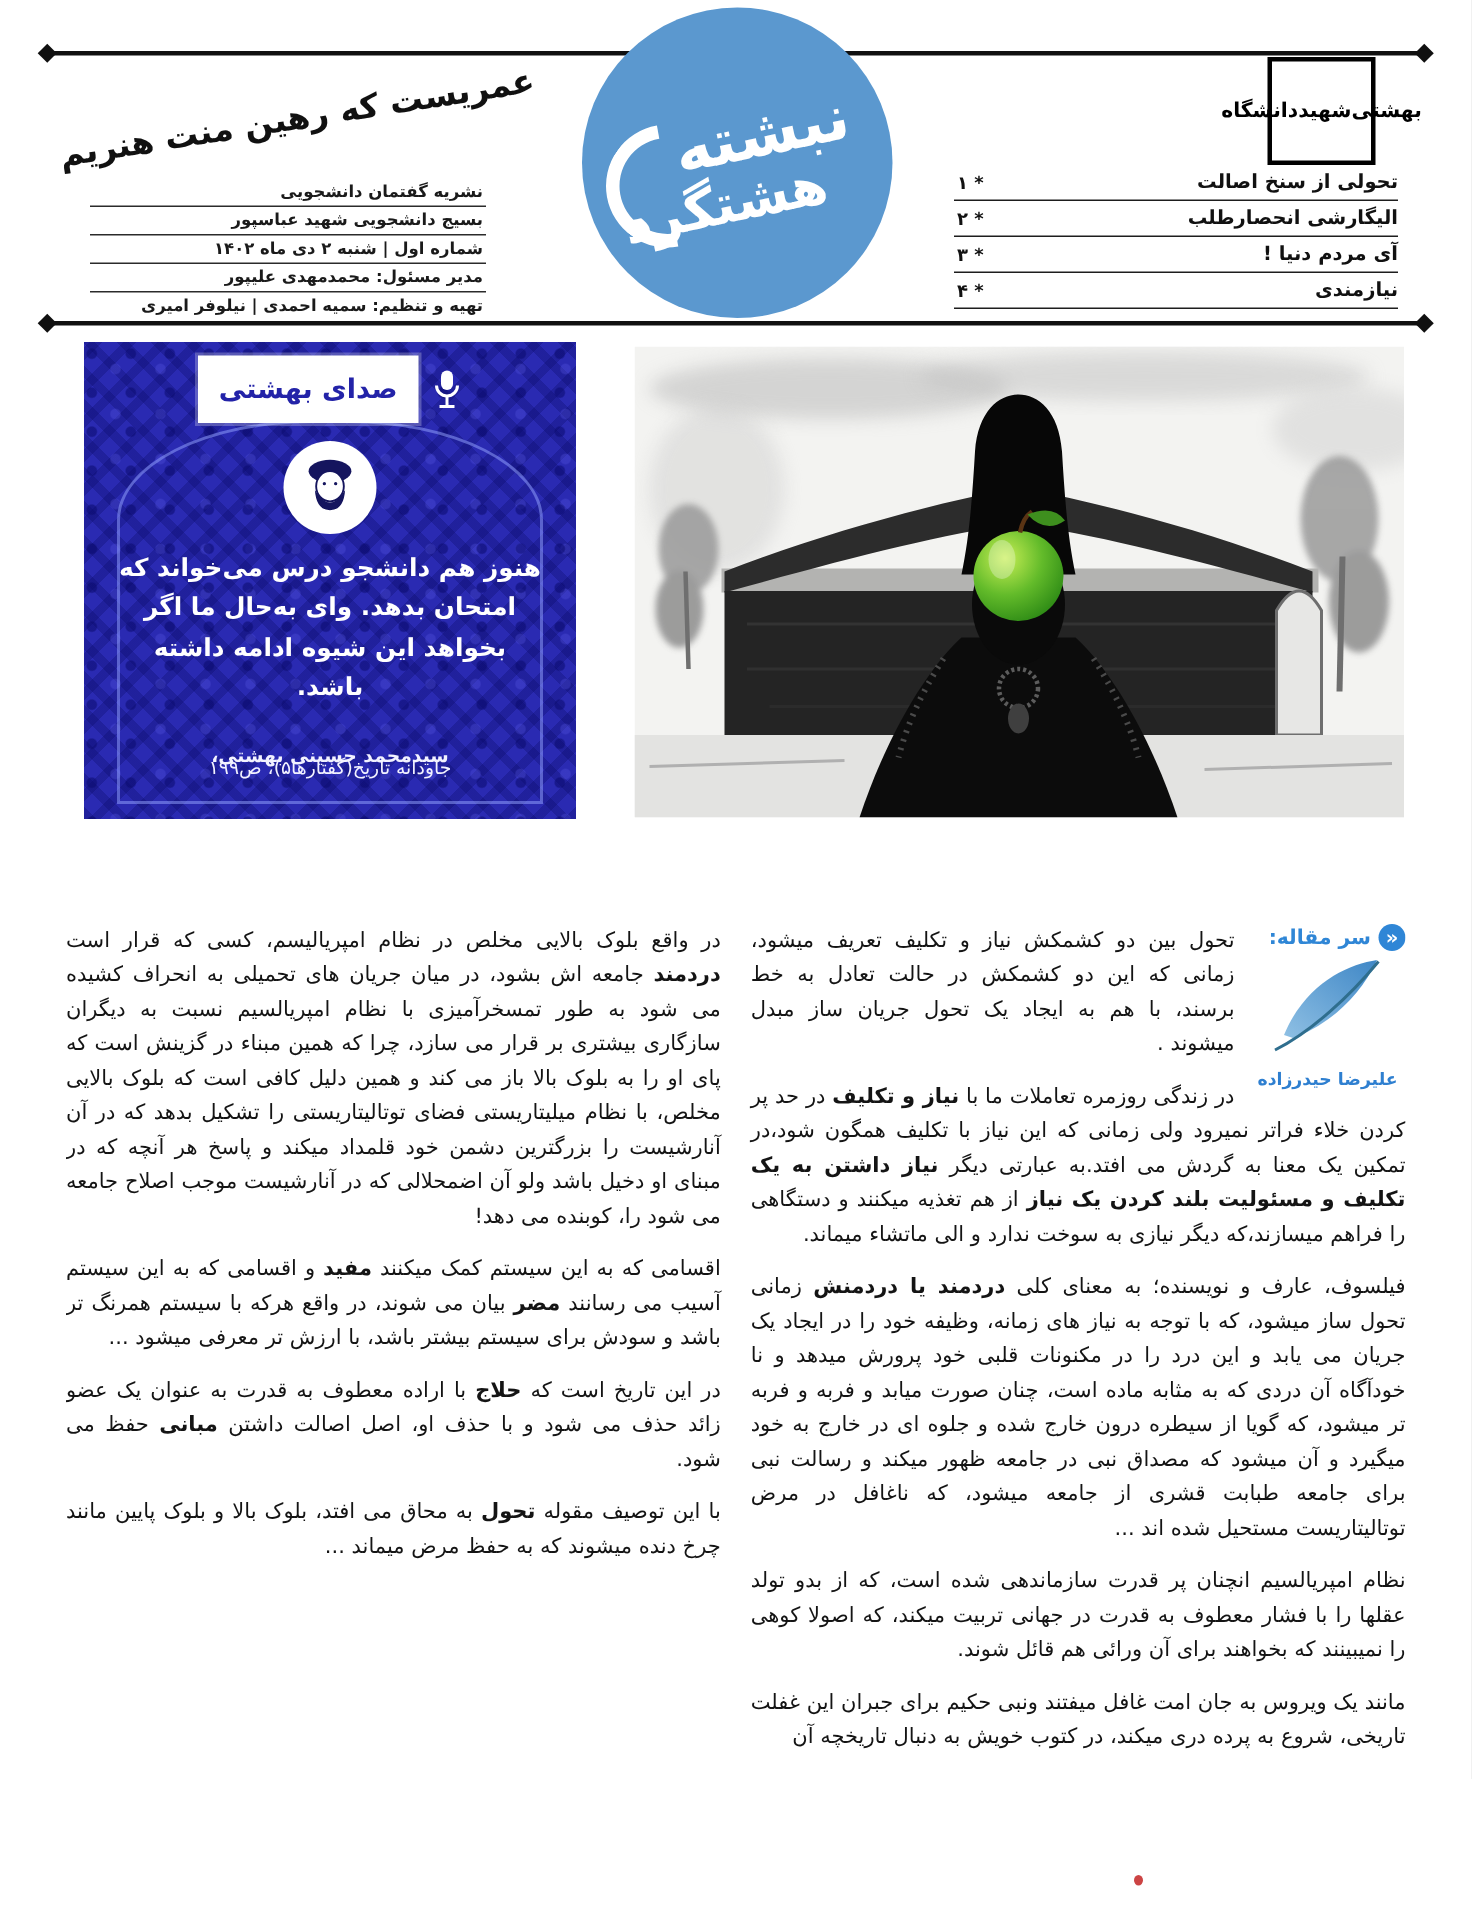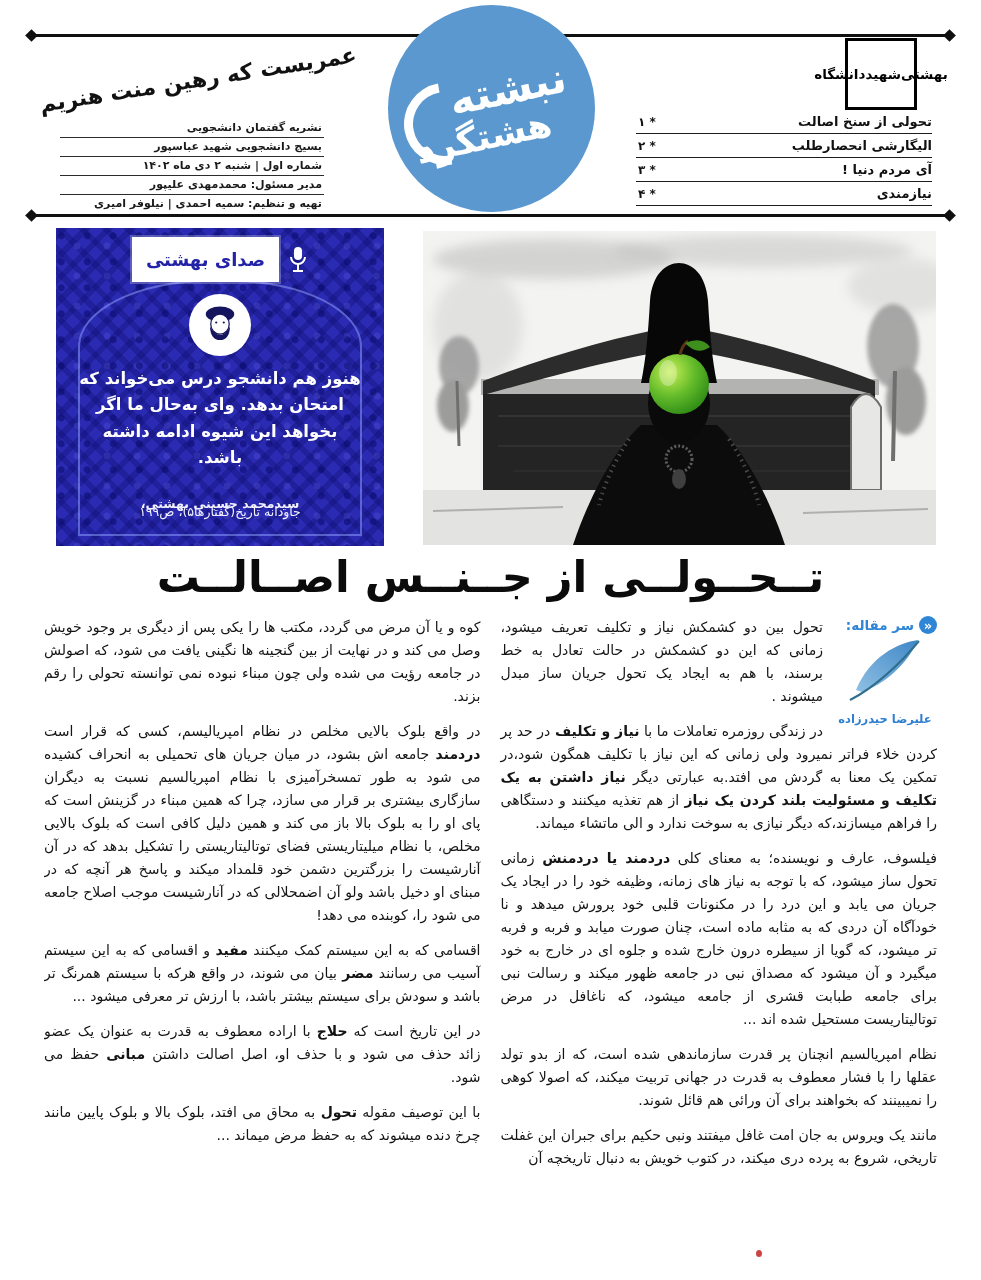--- a/index.html
+++ b/index.html
@@ -195,21 +195,20 @@
     <path d="M256,32 C 269,32 283,43 285,70 C 287,104 289,128 294,152 L218,152 C 223,128 225,104 227,70 C 229,43 243,32 256,32 Z" fill="#070707"></path>
     <ellipse cx="256" cy="152" rx="25" ry="28" fill="#cdcdcd"></ellipse>
     <circle cx="256" cy="153" r="30" fill="url(#apg)"></circle>
     <ellipse cx="245" cy="142" rx="9" ry="13" fill="#ffffff" opacity=".3"></ellipse>
     <path d="M257,124 q2,-10 8,-14" stroke="#5a3414" stroke-width="3" fill="none"></path>
     <path d="M262,112 q17,-7 25,4 q-13,9 -25,-4 Z" fill="#3e8f1e"></path>
     <circle cx="256" cy="228" r="13" fill="none" stroke="#5c5c5c" stroke-width="3" stroke-dasharray="2,2"></circle>
     <ellipse cx="256" cy="248" rx="7" ry="10" fill="#3f3f3f"></ellipse>
   </svg>
 
-  <div id="headline">تــحــولــی از جــنــس اصــالــت</div>
 
   <div id="article">
     <div class="col" id="col-right">
       <div id="editorial-badge">
         <div id="badge-head">
           <span id="badge-chevron">«</span>
           <span id="badge-label">سر مقاله:</span>
         </div>
         <svg width="86" height="72" viewBox="0 0 86 72">
           <defs>
@@ -223,21 +222,20 @@
         </svg>
         <div id="badge-author">علیرضا حیدرزاده</div>
       </div>
     <p class="body-p"><span>تحول بین دو کشمکش نیاز و تکلیف تعریف میشود، زمانی که این دو کشمکش در حالت تعادل به خط برسند، با هم به ایجاد یک تحول جریان ساز مبدل میشوند .</span></p>
         <p class="body-p"><span>در زندگی روزمره تعاملات ما با </span><span class="b">نیاز و تکلیف</span><span> در حد پر کردن خلاء فراتر نمیرود ولی زمانی که این نیاز با تکلیف همگون شود،در تمکین یک معنا به گردش می افتد.به عبارتی دیگر </span><span class="b">نیاز داشتن به یک تکلیف و مسئولیت بلند کردن یک نیاز</span><span> از هم تغذیه میکنند و دستگاهی را فراهم میسازند،که دیگر نیازی به سوخت ندارد و الی ماتشاء میماند.</span></p>
         <p class="body-p"><span>فیلسوف، عارف و نویسنده؛ به معنای کلی </span><span class="b">دردمند یا دردمنش</span><span> زمانی تحول ساز میشود، که با توجه به نیاز های زمانه، وظیفه خود را در ایجاد یک جریان می یابد و این درد را در مکنونات قلبی خود پرورش میدهد و نا خودآگاه آن دردی که به مثابه ماده است، چنان صورت میابد و فربه و فربه تر میشود، که گویا از سیطره درون خارج شده و جلوه ای در خارج به خود میگیرد و آن میشود که مصداق نبی در جامعه ظهور میکند و رسالت نبی برای جامعه طبابت قشری از جامعه میشود، که ناغافل در مرض توتالیتاریست مستحیل شده اند ...</span></p>
         <p class="body-p"><span>نظام امپریالسیم انچنان پر قدرت سازماندهی شده است، که از بدو تولد عقلها را با فشار معطوف به قدرت در جهانی تربیت میکند، که اصولا کوهی را نمیبینند که بخواهند برای آن ورائی هم قائل شوند.</span></p>
         <p class="body-p"><span>مانند یک ویروس به جان امت غافل میفتند ونبی حکیم برای جبران این غفلت تاریخی، شروع به پرده دری میکند، در کتوب خویش به دنبال تاریخچه آن</span></p>
       </div>
     <div class="col" id="col-left">
-        <p class="body-p"><span>کوه و یا آن مرض می گردد، مکتب ها را یکی پس از دیگری بر وجود خویش وصل می کند و در نهایت از بین گنجینه ها نگینی یافت می شود، که اصولش در جامعه رؤیت می شده ولی چون مبناء نبوده نمی توانسته تحولی را رقم بزند.</span></p>
         <p class="body-p"><span>در واقع بلوک بالایی مخلص در نظام امپریالیسم، کسی که قرار است </span><span class="b">دردمند</span><span> جامعه اش بشود، در میان جریان های تحمیلی به انحراف کشیده می شود به طور تمسخرآمیزی با نظام امپریالسیم نسبت به دیگران سازگاری بیشتری بر قرار می سازد، چرا که همین مبناء در گزینش است که پای او را به بلوک بالا باز می کند و همین دلیل کافی است که بلوک بالایی مخلص، با نظام میلیتاریستی فضای توتالیتاریستی را تشکیل بدهد که در آن آنارشیست را بزرگترین دشمن خود قلمداد میکند و پاسخ هر آنچه که در مبنای او دخیل باشد ولو آن اضمحلالی که در آنارشیست موجب اصلاح جامعه می شود را، کوبنده می دهد!</span></p>
         <p class="body-p"><span>اقسامی که به این سیستم کمک میکنند </span><span class="b">مفید</span><span> و اقسامی که به این سیستم آسیب می رسانند </span><span class="b">مضر</span><span> بیان می شوند، در واقع هرکه با سیستم همرنگ تر باشد و سودش برای سیستم بیشتر باشد، با ارزش تر معرفی میشود ...</span></p>
         <p class="body-p"><span>در این تاریخ است که </span><span class="b">حلاج</span><span> با اراده معطوف به قدرت به عنوان یک عضو زائد حذف می شود و با حذف او، اصل اصالت داشتن </span><span class="b">مبانی</span><span> حفظ می شود.</span></p>
         <p class="body-p"><span>با این توصیف مقوله </span><span class="b">تحول</span><span> به محاق می افتد، بلوک بالا و بلوک پایین مانند چرخ دنده میشوند که به حفظ مرض میماند ...</span></p>
       </div>
   </div>
 
   <div id="red-mark"></div>
 </div>
 

